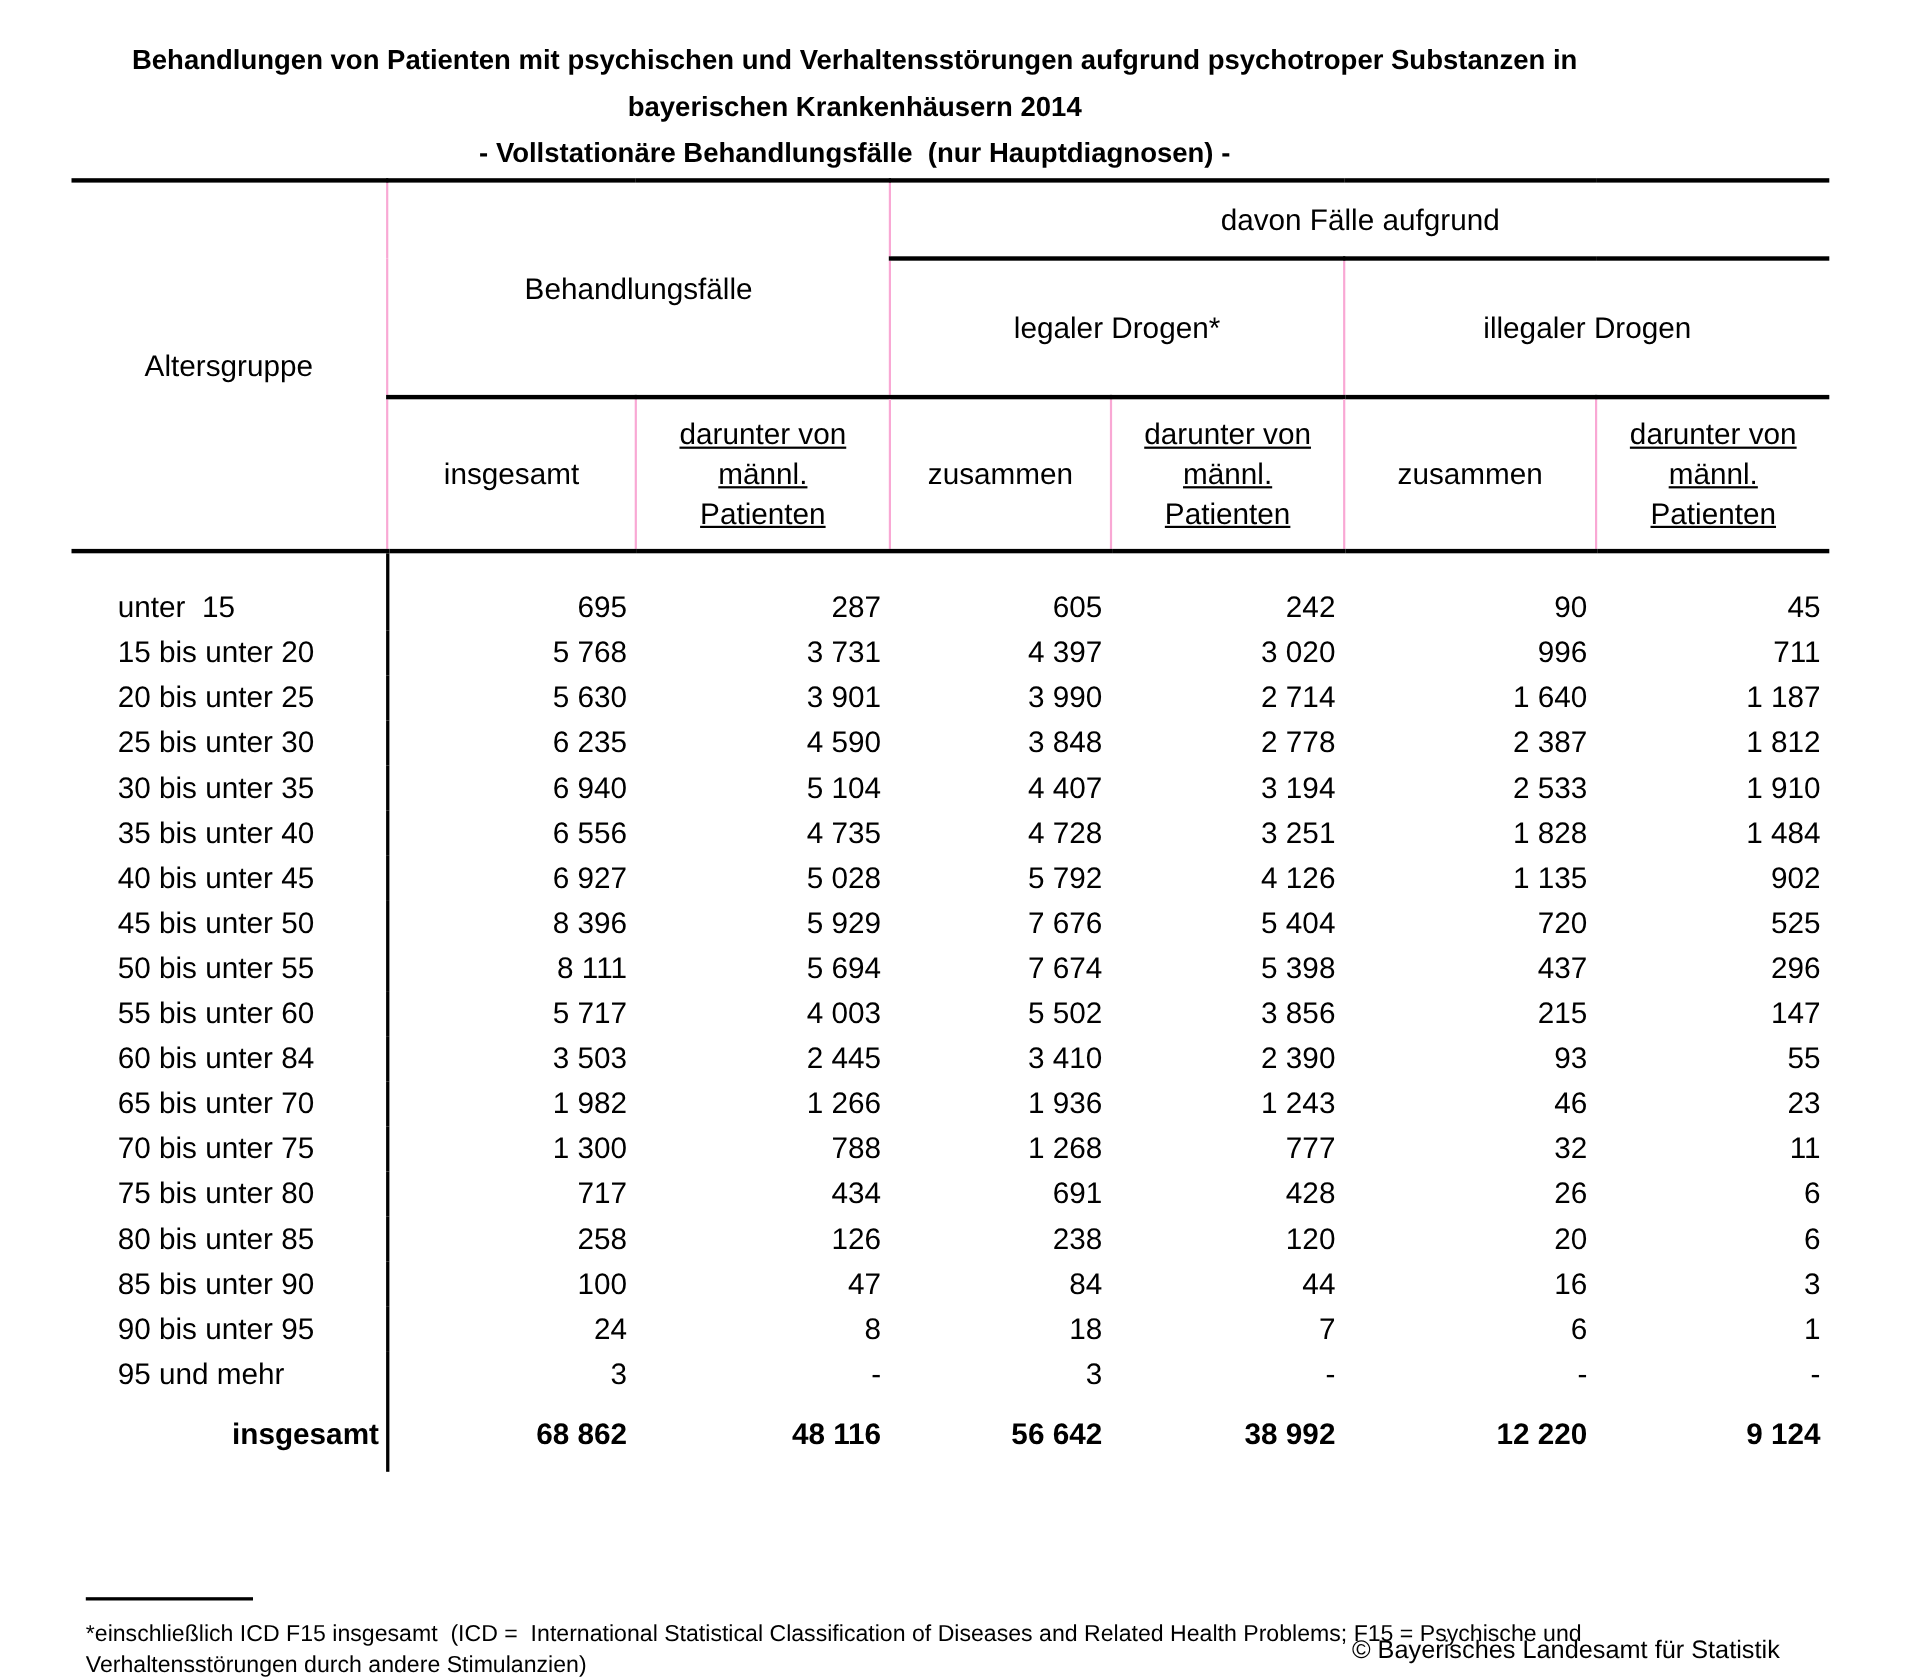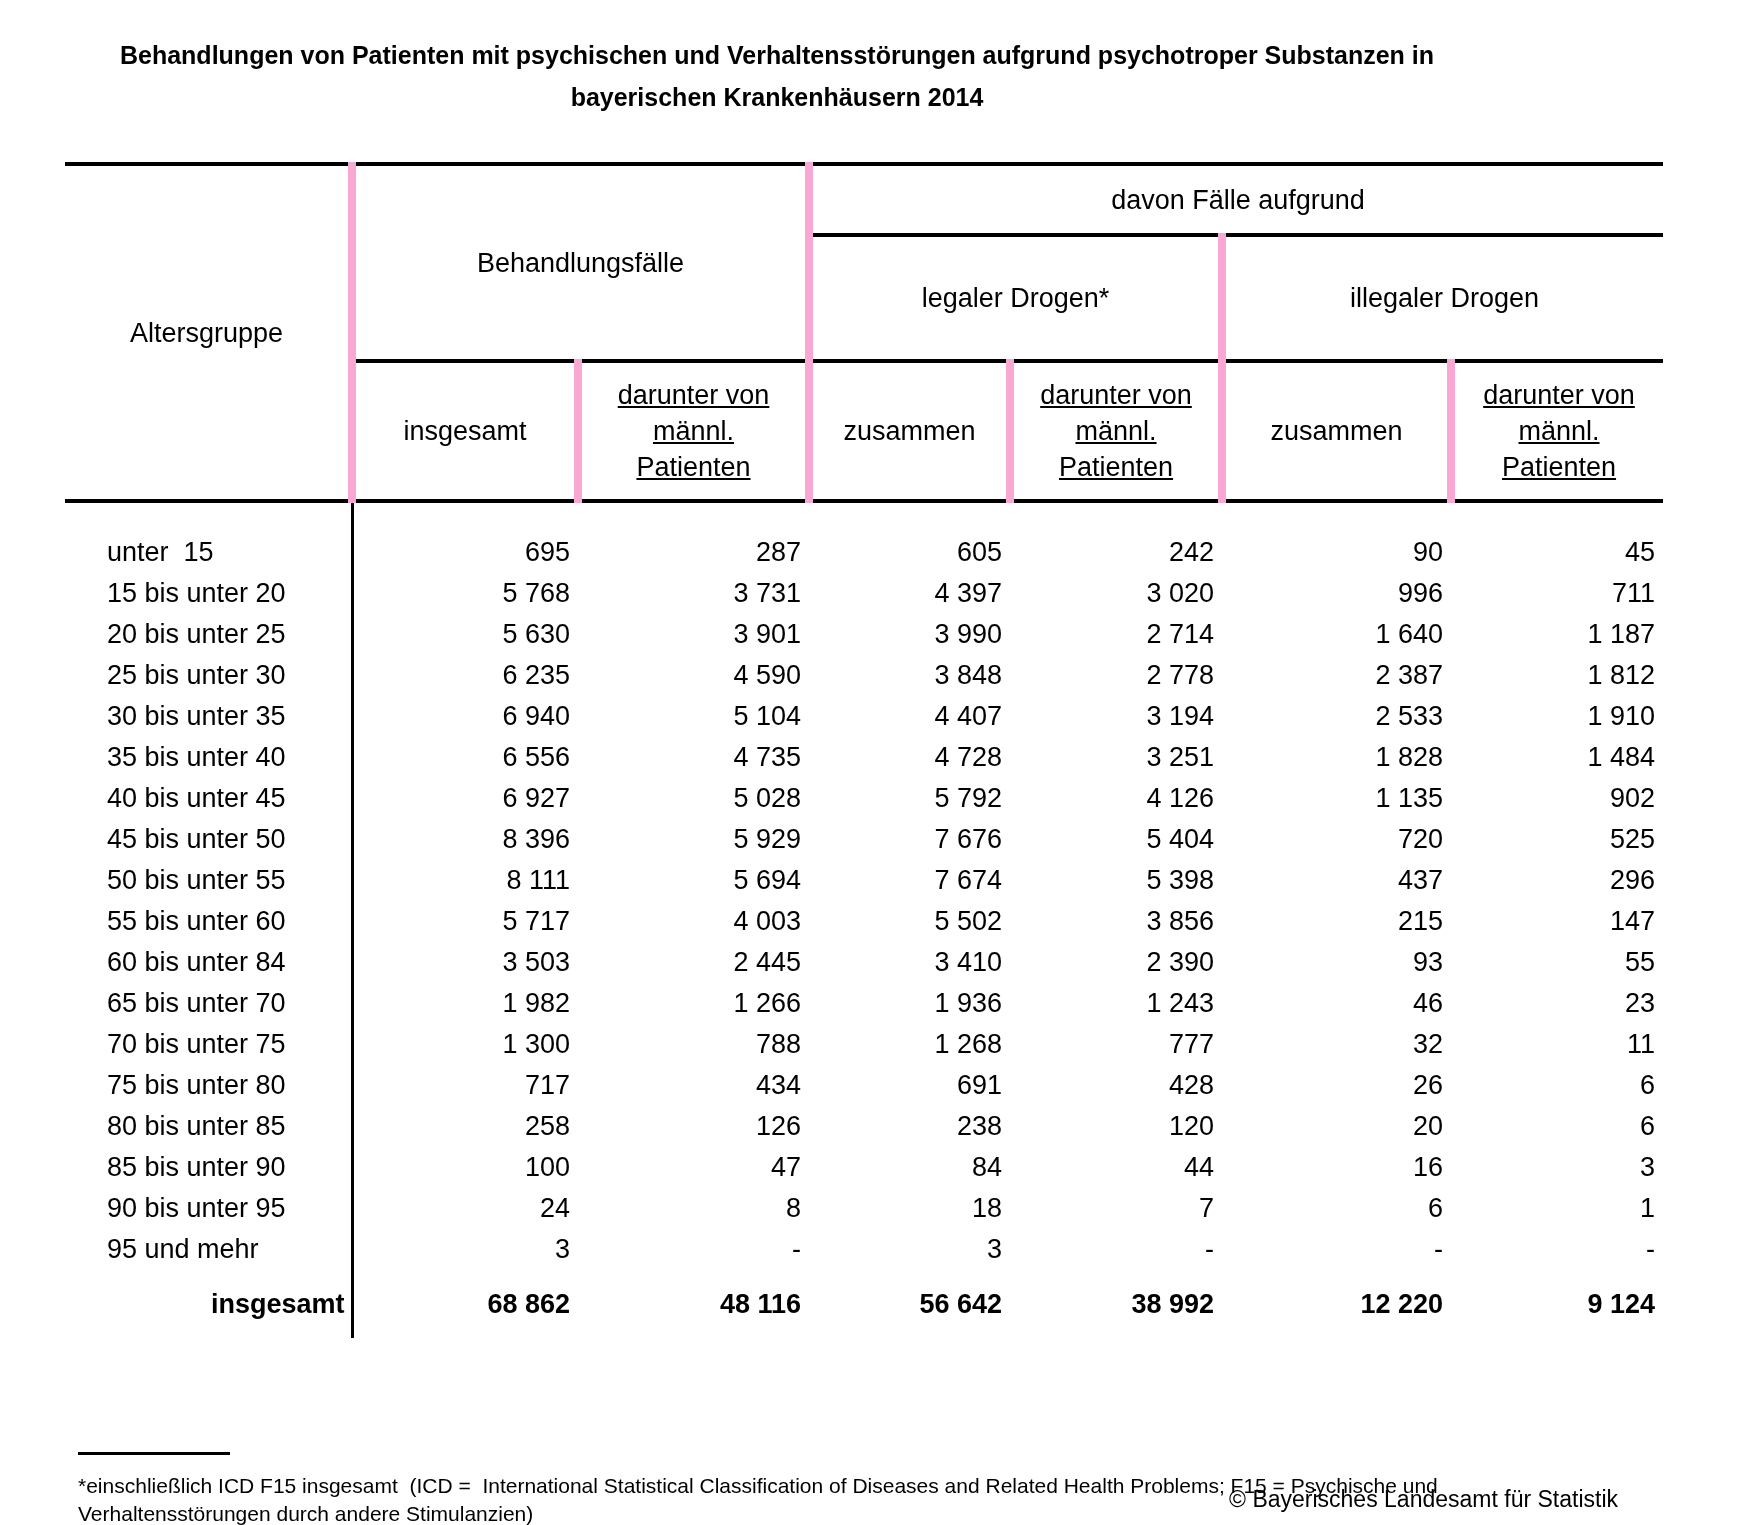--- a/index.html
+++ b/index.html
@@ -24,21 +24,21 @@
     border-top: 4px solid #000;
     font-size: 27px;
   }
   table.stat th, table.stat td { padding: 0; font-weight: normal; }
 
   thead th { text-align: center; vertical-align: middle; line-height: 36px; font-size: 27px; }
   .h-row1 th { height: 67px; }
   .h-row2 th { height: 122px; }
   .h-row3 th { height: 136px; }
   .bb4 { border-bottom: 4px solid #000; }
-  .br3 { border-right: 8px solid #f9a8d4; }
+  .br3 { border-right: 2px solid #f9a8d4; }
   .wrap3 { white-space: pre-line; text-decoration: underline; }
 
   tbody td { height: 41px; line-height: 41px; font-size: 27px; }
   tbody td.label { text-align: left; padding-left: 42px; border-right: 3px solid #000; white-space: pre; }
   tbody td.num { text-align: right; padding-right: 8px; white-space: pre; }
   tbody tr.first td { height: 70px; vertical-align: bottom; }
   tbody tr.total td { height: 68px; vertical-align: middle; font-weight: bold; }
   tbody tr.total td.label { text-align: right; padding-left: 0; padding-right: 6px; }
 
   
@@ -47,20 +47,21 @@
   .copyright { position: absolute; right: 129px; top: 1486px; font-size: 23px; }
 </style>
 </head>
 <body>
 
 <div id="page">
 
   <div class="title-block">
     <div>Behandlungen von Patienten mit psychischen und Verhaltensstörungen aufgrund psychotroper Substanzen in</div>
     <div>bayerischen Krankenhäusern 2014</div>
+    <div>- Vollstationäre Behandlungsfälle&nbsp; (nur Hauptdiagnosen) -</div>
   </div>
 
   <table class="stat">
     <colgroup>
       <col style="width:287px">
       <col style="width:226px">
       <col style="width:231px">
       <col style="width:201px">
       <col style="width:212px">
       <col style="width:229px">

